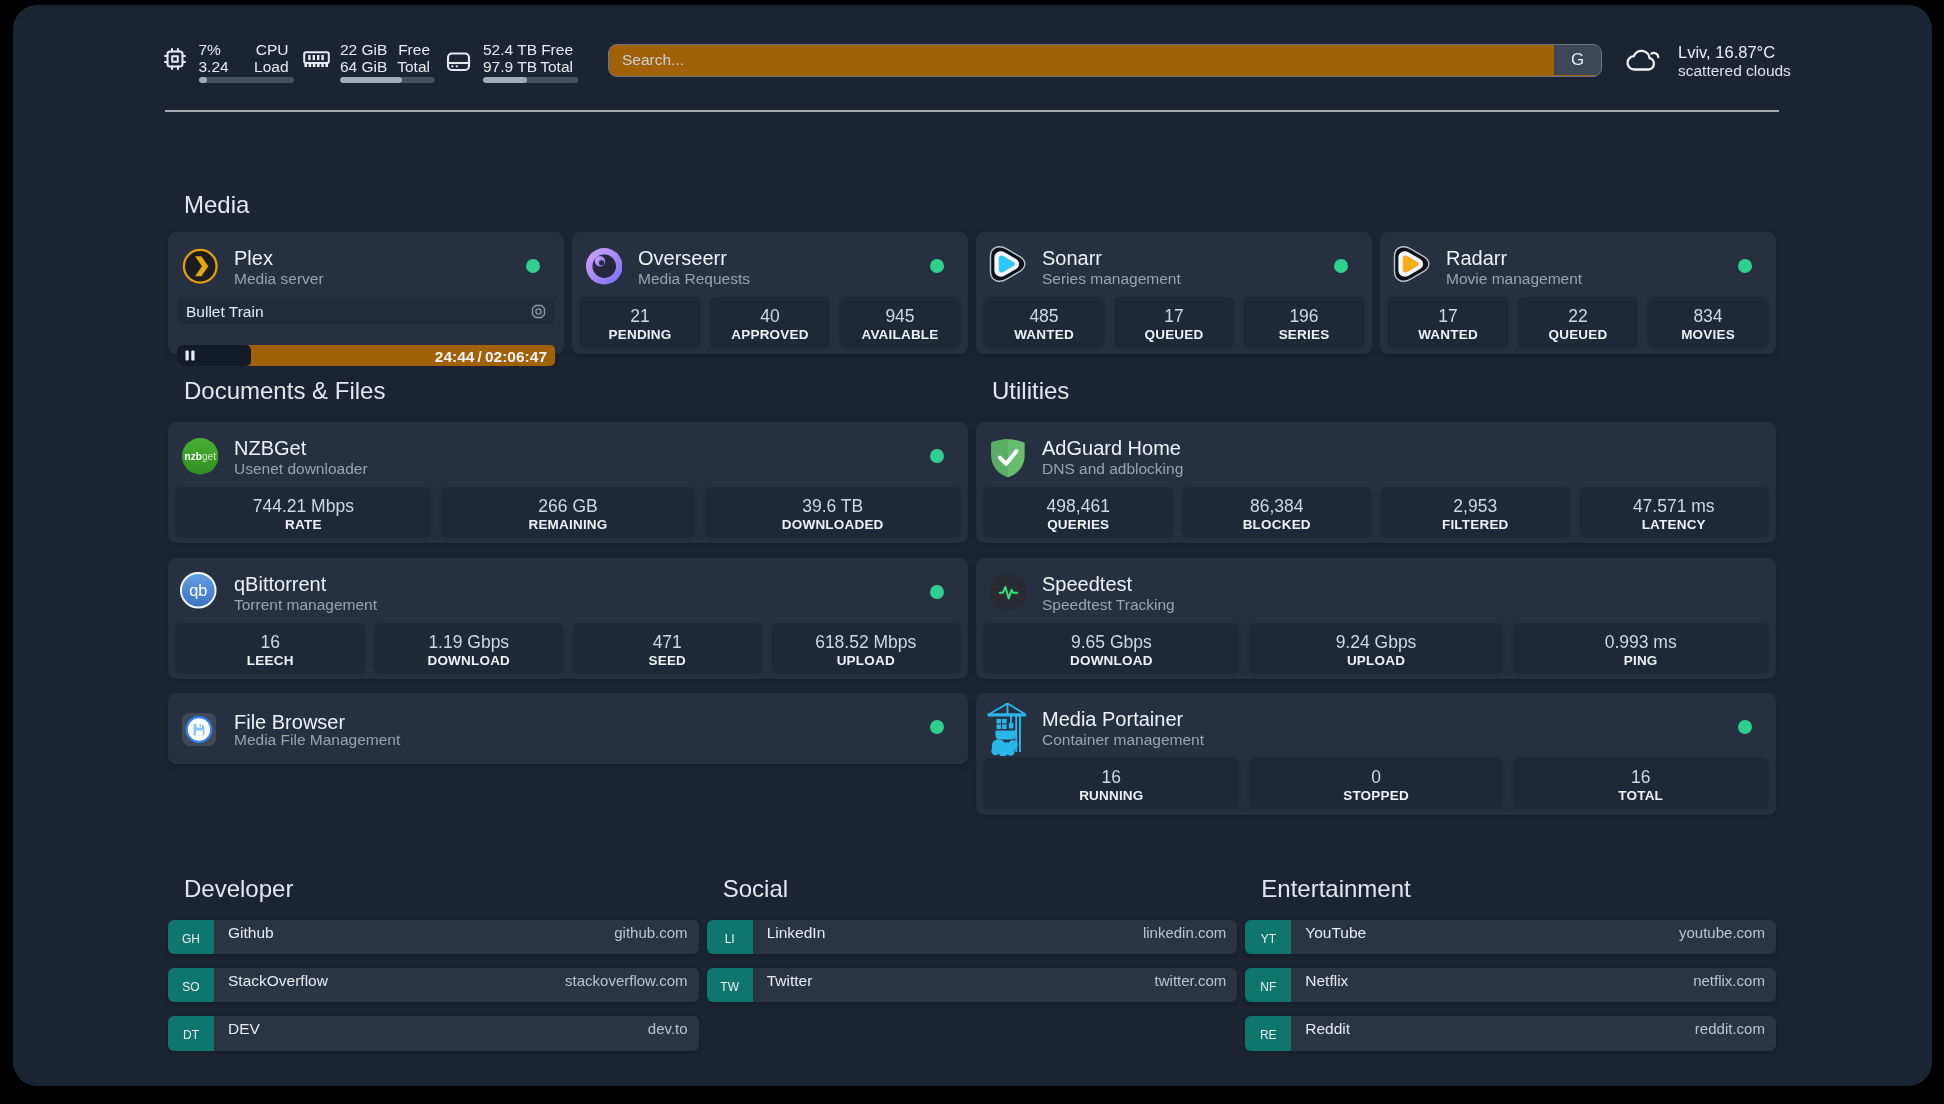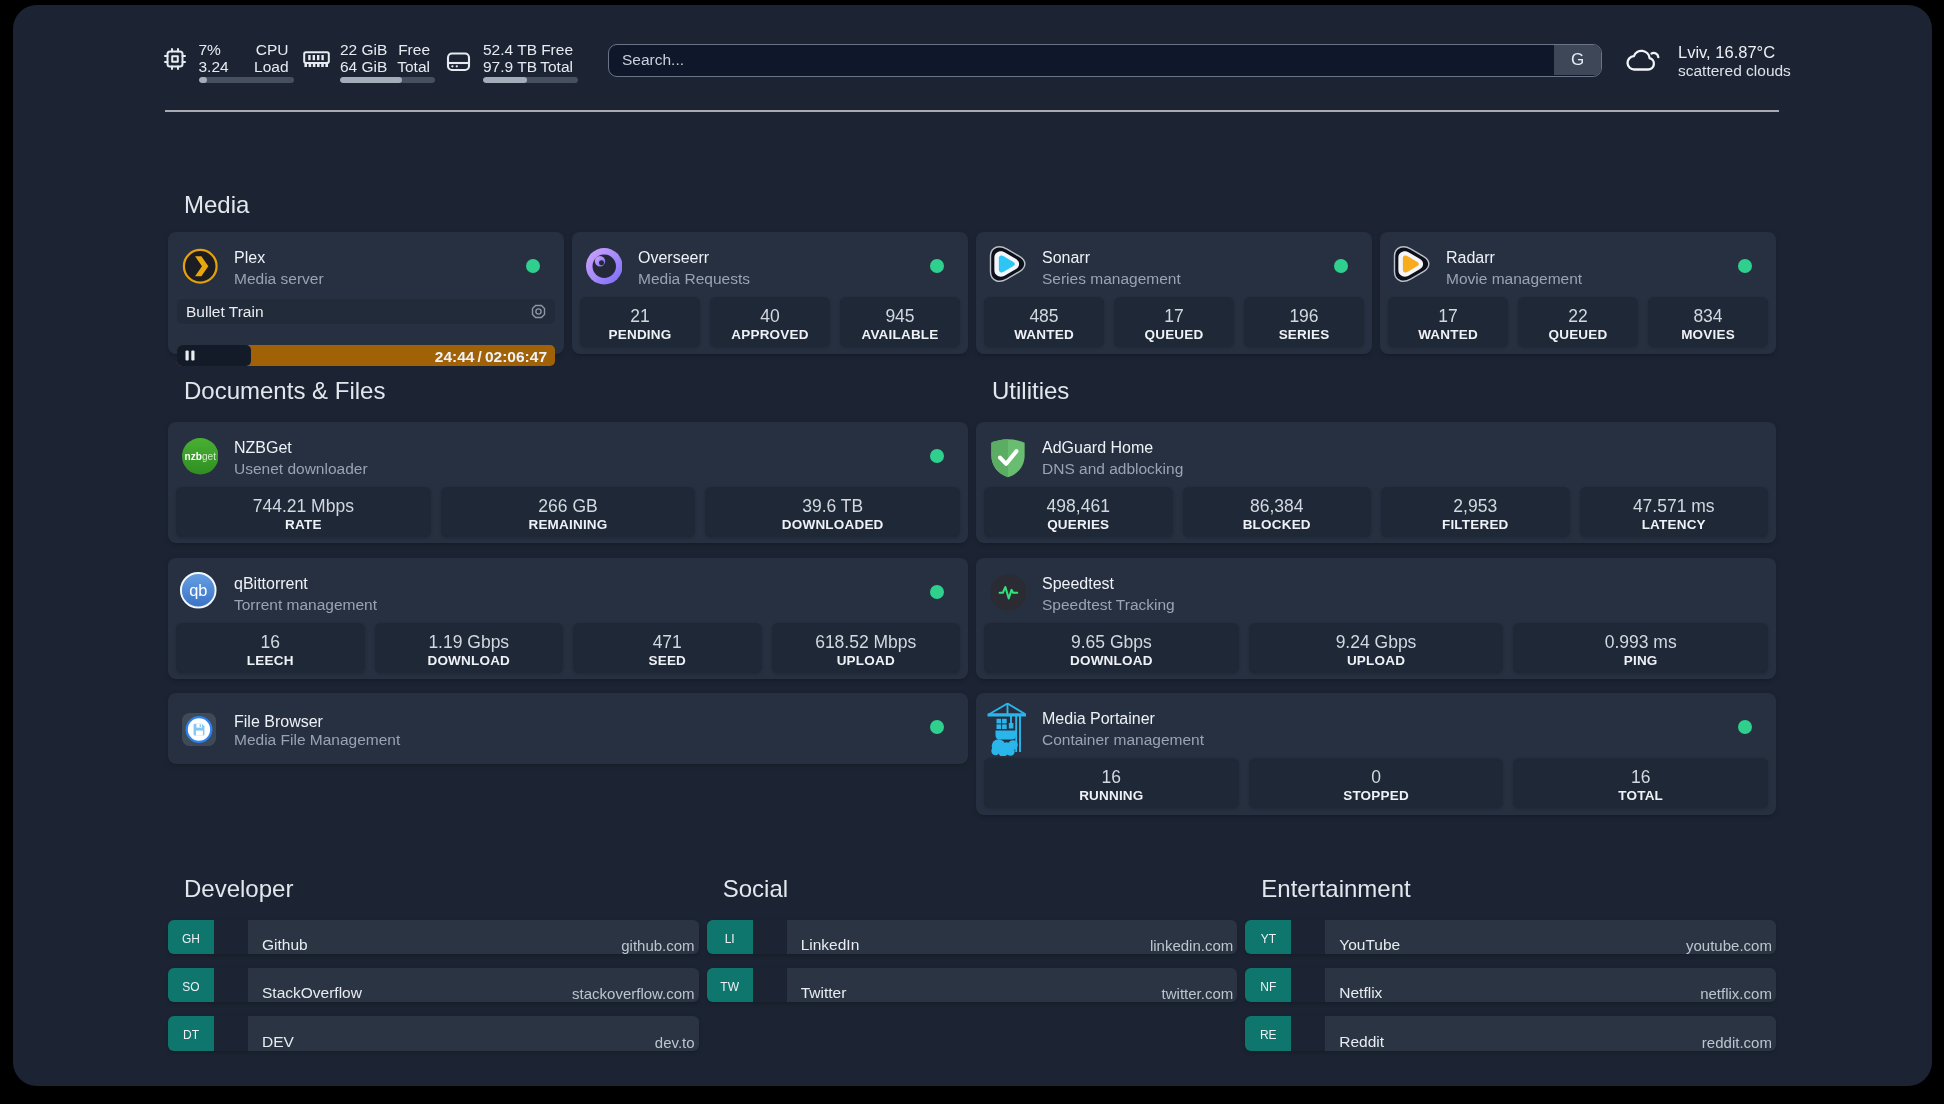--- a/index.html
+++ b/index.html
@@ -5,31 +5,31 @@
 * { margin:0; padding:0; box-sizing:border-box; }
 html,body { width:1944px; height:1104px; background:#000; font-family:"Liberation Sans", sans-serif; overflow:hidden; }
 .panel { position:absolute; left:13px; top:5px; width:1919px; height:1081px; background:#1c2433; border-radius:24px; }
 .abs { position:absolute; }
 .wtxt { position:absolute; width:90px; color:#e7ebf1; font-size:15.5px; line-height:17.3px; white-space:nowrap; }
 .wtxt .r { display:flex; justify-content:space-between; }
 .bar { position:absolute; width:95px; height:5.5px; border-radius:3px; background:#46505f; overflow:hidden; }
 .bar i { display:block; height:100%; border-radius:3px; background:#a3acb9; }
 .sect { position:absolute; font-size:24px; line-height:24px; color:#e2e7ed;margin-left:16px; }
 .card { position:absolute; background:#273040; border-radius:8px; box-shadow:0 2px 5px rgba(0,0,0,.22); }
-.card .t { position:absolute; left:66px; top:16px; font-size:16px; line-height:20px; font-weight:500; color:#eef1f6; }
+.card .t { position:absolute; left:66px; top:16px; font-size:20px; line-height:20px; font-weight:500; color:#eef1f6; }
 .card .s { position:absolute; left:66px; top:39px; font-size:15.5px; line-height:16px; color:#9aa3b2; }
 .card .icn { position:absolute; left:13.5px; top:16px; }
 .dot { position:absolute; width:14px; height:14px; border-radius:50%; background:#2fd08d; top:27px; }
 .stats { position:absolute; left:8px; right:8px; top:65px; height:50px; display:flex; gap:10px; }
 .stat { flex:1; background:#1f2836; border-radius:6px; text-align:center; padding-top:10px; box-shadow:0 1px 3px rgba(0,0,0,.18); }
 .stat .v { font-size:17.5px; line-height:19px; color:#d2d8e1; }
 .stat .l { font-size:13.5px; line-height:15px; font-weight:700; color:#eef1f6; margin-top:1px; letter-spacing:.2px; }
 .bm { position:absolute; height:34.5px; display:flex; box-shadow:0 2px 4px rgba(0,0,0,.2); border-radius:6px; }
 .bm .ab { width:46px; background:#0f766e; border-radius:6px 0 0 6px; display:flex; align-items:center; justify-content:center; font-size:12px; color:#edf0f5; padding-top:4px; }
-.bm .nm { flex:1; background:#2b3442; border-radius:0 6px 6px 0; display:flex; align-items:flex-end; justify-content:space-between; padding:4px 4px 0 14px; font-size:15.5px; color:#e8ecf2;margin-left:34px; }
+.bm .nm { flex:1; background:#2b3442; border-radius:0 6px 6px 0; display:flex; align-items:flex-start; justify-content:space-between; padding:4px 11px 0 14px; font-size:15.5px; color:#e8ecf2; }
 .bm .nm i { font-style:normal; font-size:15px; color:#bcc4d0; }
 </style>
 </head>
 <body>
 <div class="panel"></div>
 
 <svg class="abs" style="left:163px;top:47px" width="24" height="24" viewBox="0 0 24 24" fill="none" stroke="#e7ebf1" stroke-width="2" stroke-linecap="round" stroke-linejoin="round">
     <rect x="4.5" y="4.5" width="15" height="15" rx="2.5"></rect>
     <rect x="9.2" y="9.2" width="5.6" height="5.6"></rect>
     <path d="M15 2v2.5M15 19.5v2.5M2 15h2.5M2 9h2.5M19.5 15H22M19.5 9H22M9 2v2.5M9 19.5v2.5"></path>
@@ -90,21 +90,21 @@
     </div>
  <div class="r">
       <span>97.9 TB</span>
       <span>Total</span>
     </div>
 </div>
 <div class="bar" style="left:483px;top:77.3px">
     <i style="width:46%"></i>
   </div>
 
-<div class="abs" style="left:608px;top:44px;width:994px;height:33px;border:1.5px solid #6a7486;border-radius:9px;background:#0f172a;overflow:hidden">
+<div class="abs" style="left:608px;top:44px;width:994px;height:33px;border:1.5px solid #6a7486;border-radius:9px;background:#a16207;overflow:hidden">
  <div class="abs" style="left:13px;top:6px;font-size:15.5px;color:#c9d0da">Search...</div>
  <div class="abs" style="right:0;top:0;width:47px;height:30px;background:#3d4757;display:flex;align-items:center;justify-content:center;font-size:17px;color:#e9edf3">G</div>
 </div>
 
 <svg class="abs" style="left:1626px;top:44px" width="35" height="28" viewBox="0 0 35 28" fill="none" stroke="#f1f4f8" stroke-width="2.3" stroke-linecap="round" stroke-linejoin="round">
  <path d="M25.5 9.5 a4.6 4.6 0 0 1 6.8 3.6"></path>
  <path d="M8.5 25.5 h13.5 a5.8 5.8 0 0 0 1.6-11.4 a8.1 8.1 0 0 0-15.7-1.9 A5.6 5.6 0 0 0 8.5 25.5 Z"></path>
 </svg>
 <div class="abs" style="left:1678px;top:43px;font-size:16.5px;line-height:18px;color:#edf0f5">Lviv, 16.87°C<br><span style="font-size:15.5px;color:#dde2ea">scattered clouds</span></div>
 

